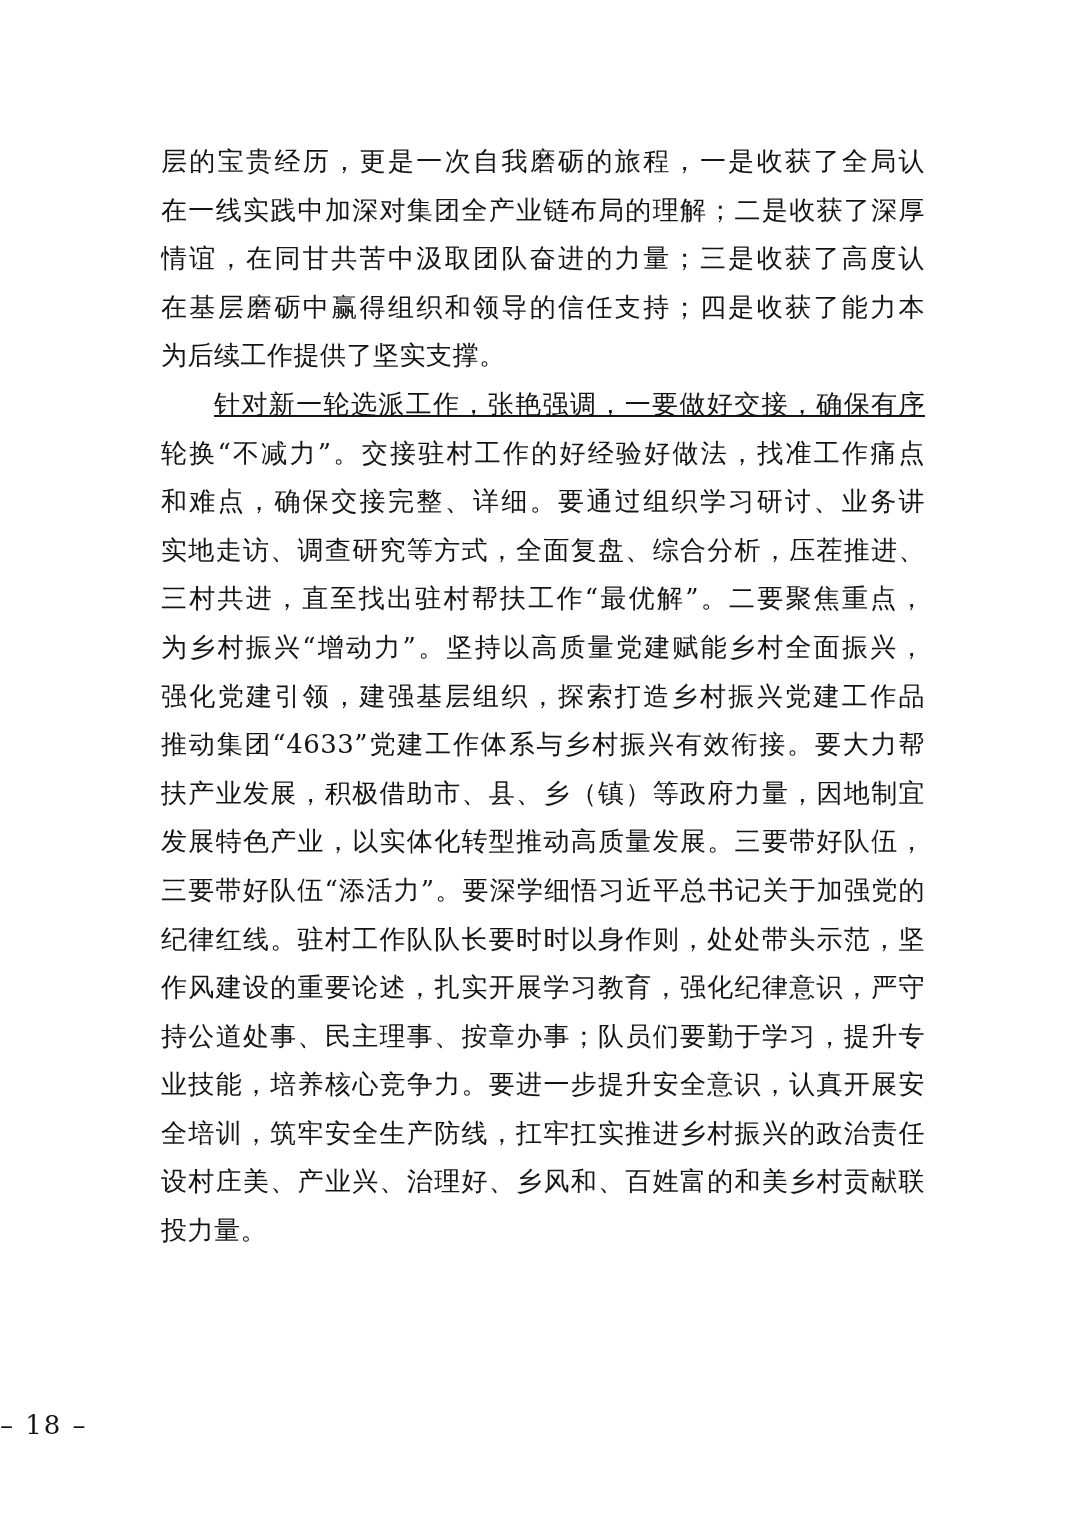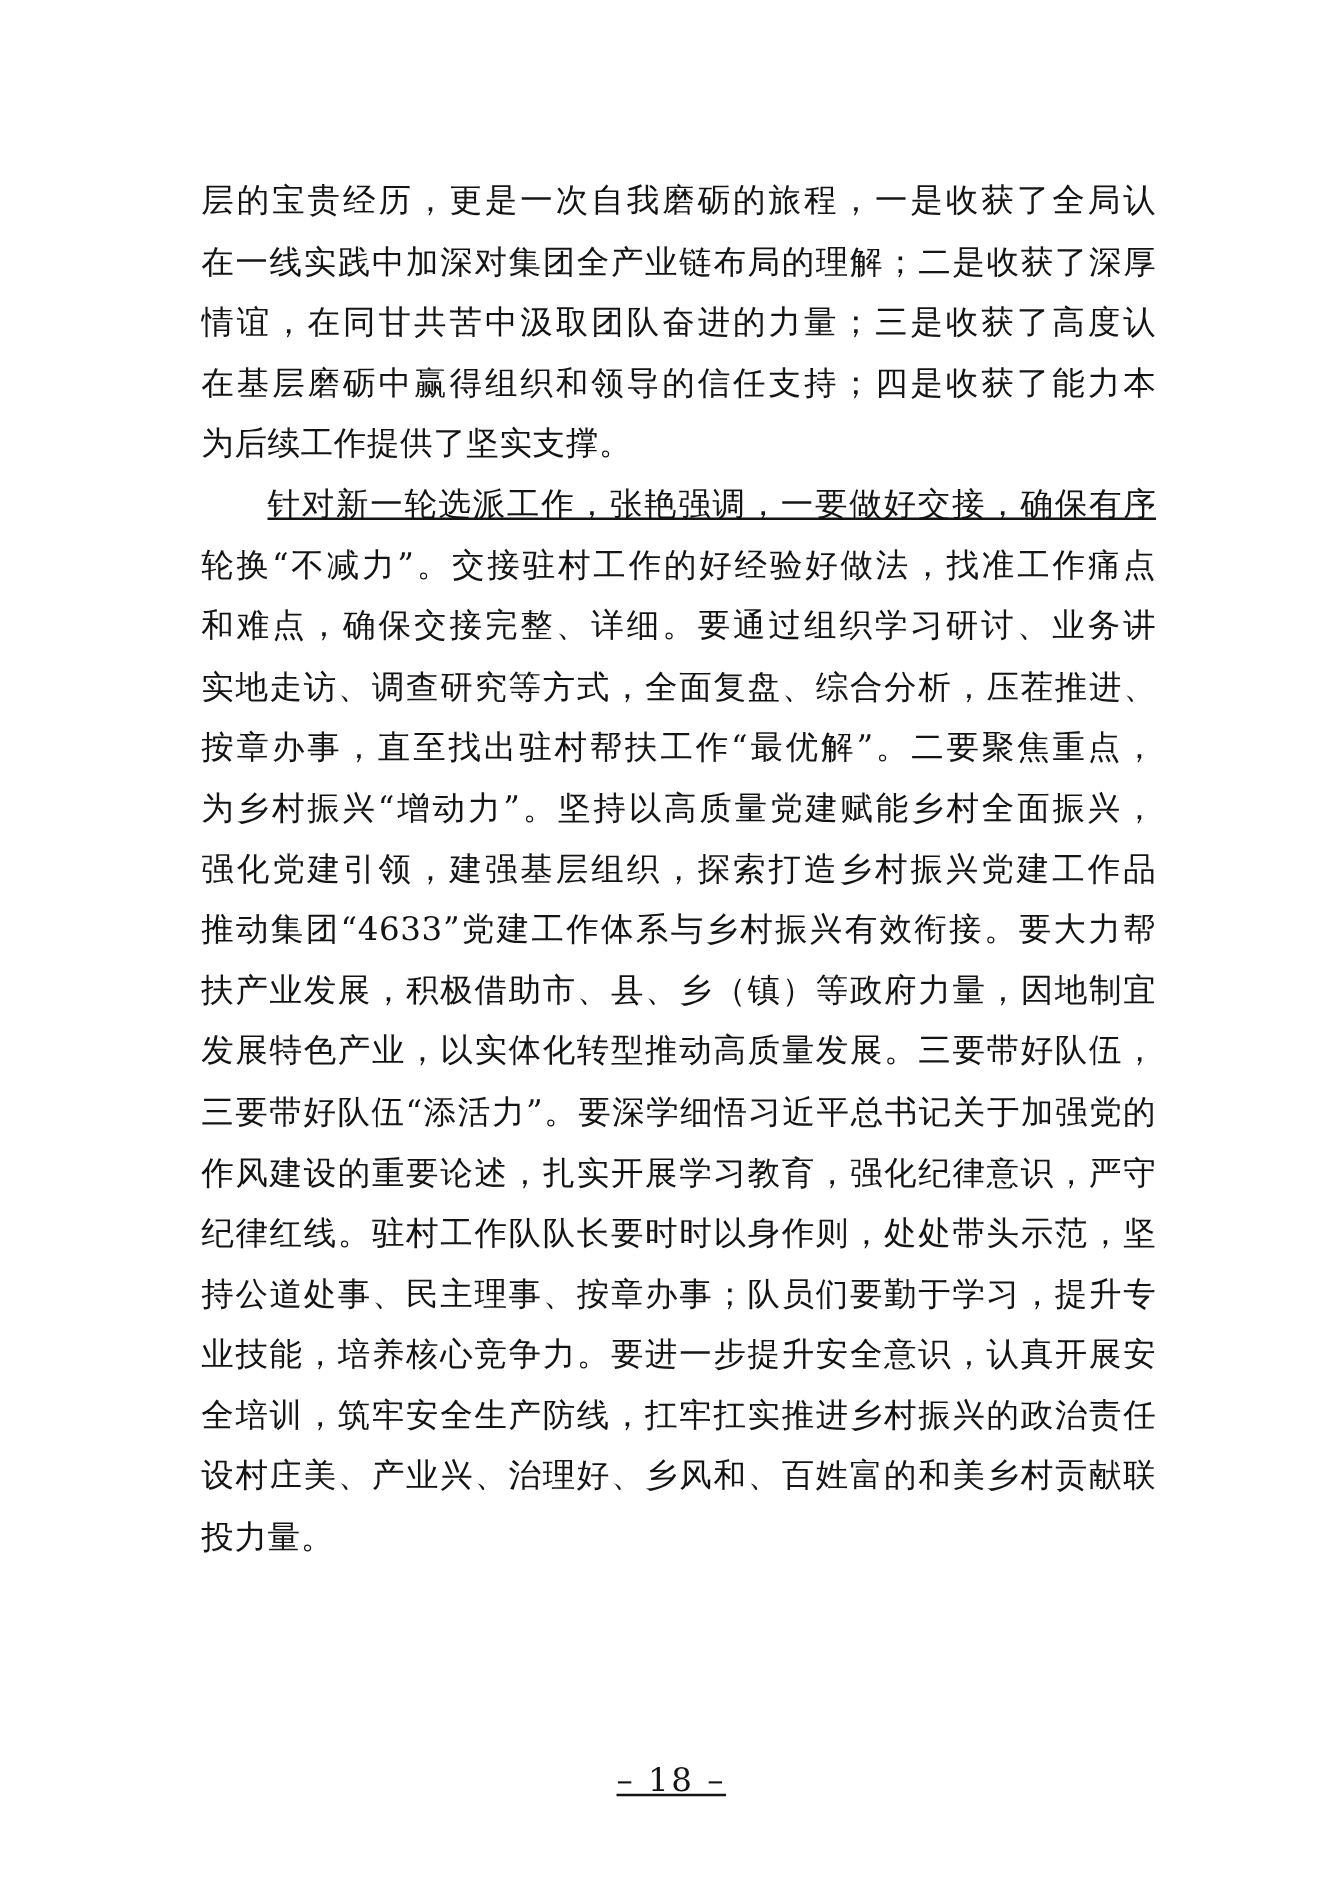--- a/index.html
+++ b/index.html
@@ -39,54 +39,53 @@
   }
   .line.indent {
     text-indent: 53px;
     text-decoration: underline;
   }
   .footer {
     position: absolute;
     left: 0;
     top: 1401px;
     width: 100%;
-    text-align: center;
+    text-align: left;
     font-size: 26px;
     line-height: 48px;
     color: #141414;
     letter-spacing: 2px;
-    text-decoration: underline;
   }
 </style>
 </head>
 <body>
 
 <div class="page">
   <div class="text-block">
     <div class="para">
       <div class="line">层的宝贵经历，更是一次自我磨砺的旅程，一是收获了全局认知，</div>
       <div class="line">在一线实践中加深对集团全产业链布局的理解；二是收获了深厚</div>
       <div class="line">情谊，在同甘共苦中汲取团队奋进的力量；三是收获了高度认可，</div>
       <div class="line">在基层磨砺中赢得组织和领导的信任支持；四是收获了能力本领，</div>
       <div class="line para-end">为后续工作提供了坚实支撑。</div>
     </div>
     <div class="para">
       <div class="line indent">针对新一轮选派工作，张艳强调，一要做好交接，确保有序</div>
       <div class="line">轮换“不减力”。交接驻村工作的好经验好做法，找准工作痛点</div>
       <div class="line">和难点，确保交接完整、详细。要通过组织学习研讨、业务讲解、</div>
       <div class="line">实地走访、调查研究等方式，全面复盘、综合分析，压茬推进、</div>
-      <div class="line">按章办事，直至找出驻村帮扶工作“最优解”。二要聚焦重点，</div>
+      <div class="line">三村共进，直至找出驻村帮扶工作“最优解”。二要聚焦重点，</div>
       <div class="line">为乡村振兴“增动力”。坚持以高质量党建赋能乡村全面振兴，</div>
       <div class="line">强化党建引领，建强基层组织，探索打造乡村振兴党建工作品牌，</div>
       <div class="line">推动集团“4633”党建工作体系与乡村振兴有效衔接。要大力帮</div>
       <div class="line">扶产业发展，积极借助市、县、乡（镇）等政府力量，因地制宜</div>
       <div class="line">发展特色产业，以实体化转型推动高质量发展。三要带好队伍，</div>
       <div class="line">三要带好队伍“添活力”。要深学细悟习近平总书记关于加强党的</div>
+      <div class="line">纪律红线。驻村工作队队长要时时以身作则，处处带头示范，坚</div>
       <div class="line">作风建设的重要论述，扎实开展学习教育，强化纪律意识，严守</div>
-      <div class="line">纪律红线。驻村工作队队长要时时以身作则，处处带头示范，坚</div>
       <div class="line">持公道处事、民主理事、按章办事；队员们要勤于学习，提升专</div>
       <div class="line">业技能，培养核心竞争力。要进一步提升安全意识，认真开展安</div>
       <div class="line">全培训，筑牢安全生产防线，扛牢扛实推进乡村振兴的政治责任</div>
       <div class="line">设村庄美、产业兴、治理好、乡风和、百姓富的和美乡村贡献联</div>
       <div class="line para-end">投力量。</div>
     </div>
   </div>
   <div class="footer">– 18 –</div>
 </div>
 

